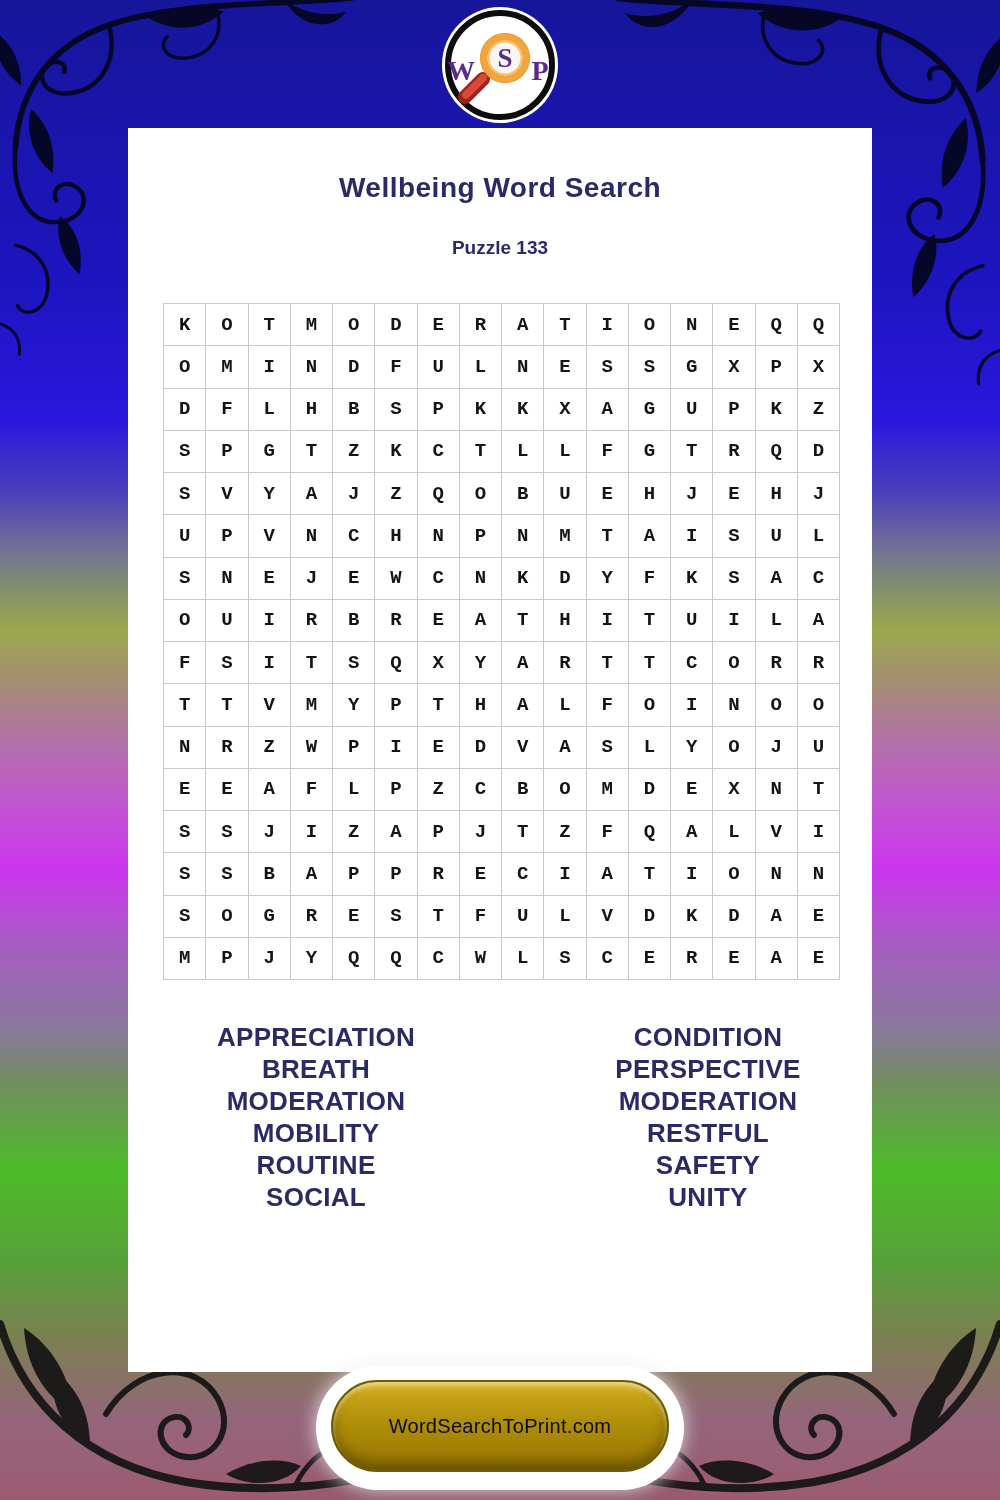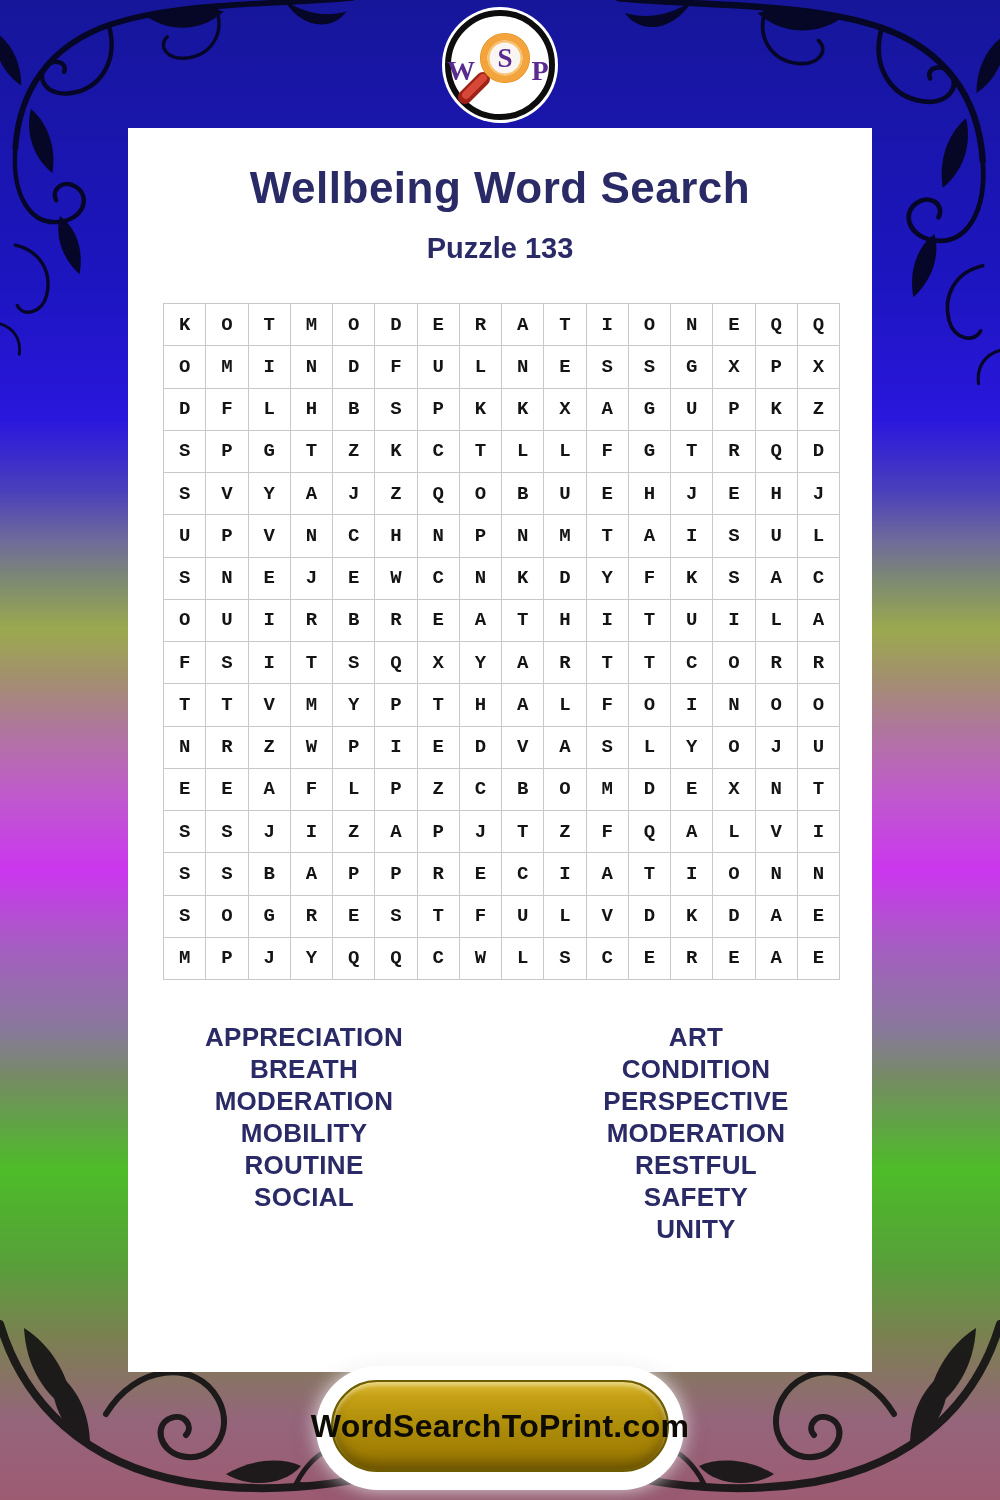--- a/index.html
+++ b/index.html
@@ -38,44 +38,44 @@
   .orn-br { bottom:-10px; right:-6px; width:480px; height:200px; transform:scaleX(-1); }
 
   
   .card {
     position:absolute; left:128px; top:128px; width:744px; height:1244px;
     background:#ffffff; z-index:2;
   }
 
   .title {
     position:absolute; top:40px; left:0; width:100%;
-    text-align:center; font-weight:bold; font-size:44px; line-height:40px;
+    text-align:center; font-weight:bold; font-size:28px; line-height:40px;
     color:#2a2a67; letter-spacing:0.5px;
   }
   .subtitle {
     position:absolute; top:102px; left:0; width:100%;
-    text-align:center; font-weight:bold; font-size:29px; line-height:36px;
+    text-align:center; font-weight:bold; font-size:19px; line-height:36px;
     color:#2a2a67;
   }
 
   
   .grid {
     position:absolute; left:35px; top:175px; width:677px; height:677px;
     background:#c8c8c8; padding:1px; display:grid;
     grid-template-columns:repeat(16,1fr); grid-auto-rows:1fr; gap:1px;
   }
   .cell {
     background:#ffffff; display:flex; align-items:center; justify-content:center;
     font-family:"Liberation Mono", monospace; font-weight:bold; font-size:19px;
     color:#141414;
   }
 
   
   .words {
-    position:absolute; top:893px; left:0; width:100%; display:flex;gap:40px;
+    position:absolute; top:893px; left:12px; width:100%; display:flex;gap:40px;
   }
   .words .col { flex:1; text-align:center; }
   .word {
     font-weight:bold; font-size:26px; line-height:32px; color:#2a2a67;
     letter-spacing:0.3px;
   }
 
   
   .logo { position:absolute; left:435px; top:3px; width:130px; height:130px; z-index:4; }
 
@@ -84,21 +84,21 @@
     position:absolute; left:316px; top:1366px; width:368px; height:124px;
     background:#ffffff; border-radius:62px; z-index:3;
     box-shadow: 0 0 20px rgba(255,255,255,0.85), 0 12px 26px rgba(70,30,50,0.30);
   }
   .btn-gold {
     position:absolute; left:15px; top:14px; width:338px; height:92px;
     border-radius:46px; border:2px solid #6e5c00; cursor:pointer;
     background: linear-gradient(180deg,#dcbc34 0%, #c6a117 16%, #b08f0a 45%, #a27f04 78%, #8e7002 100%);
     box-shadow: inset 0 3px 4px rgba(255,250,220,0.55), inset 0 -7px 12px rgba(60,45,0,0.45);
     display:flex; align-items:center; justify-content:center;
-    font-family:"Liberation Sans", sans-serif; font-weight:bold; font-size:32px;
+    font-family:"Liberation Sans", sans-serif; font-weight:normal; font-size:20px;
     color:#0d0b04; letter-spacing:0.3px;
   }
 </style>
 </head>
 <body>
 
 <div class="page">
 
   <svg class="orn orn-tl" viewBox="0 0 380 380">
     <g fill="none" stroke="#05051c" stroke-linecap="round">
@@ -422,21 +422,20 @@
     <div class="words">
       <div class="col" id="words-left">
           <div class="word">APPRECIATION</div>
           <div class="word">BREATH</div>
           <div class="word">MODERATION</div>
           <div class="word">MOBILITY</div>
           <div class="word">ROUTINE</div>
           <div class="word">SOCIAL</div>
         </div>
       <div class="col" id="words-right">
-          <div class="word">ART</div>
           <div class="word">CONDITION</div>
           <div class="word">PERSPECTIVE</div>
           <div class="word">MODERATION</div>
           <div class="word">RESTFUL</div>
           <div class="word">SAFETY</div>
           <div class="word">UNITY</div>
         </div>
     </div>
   </div>
 

